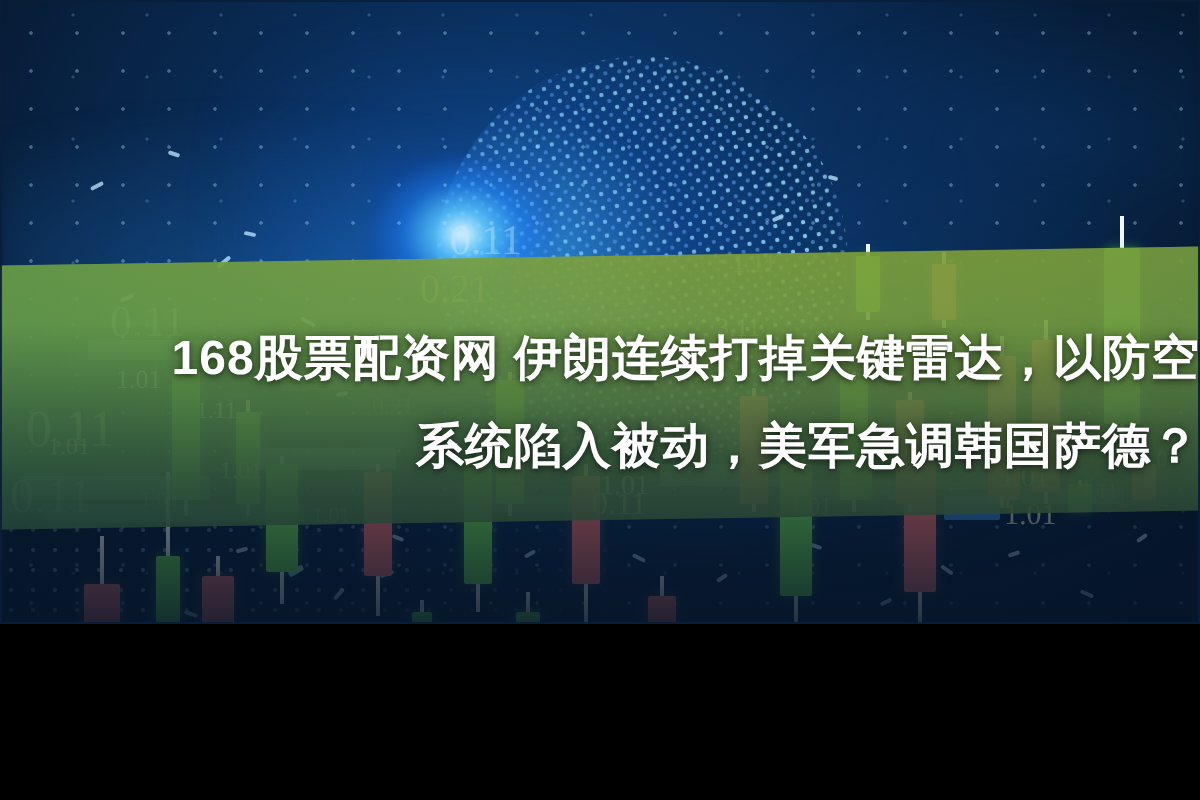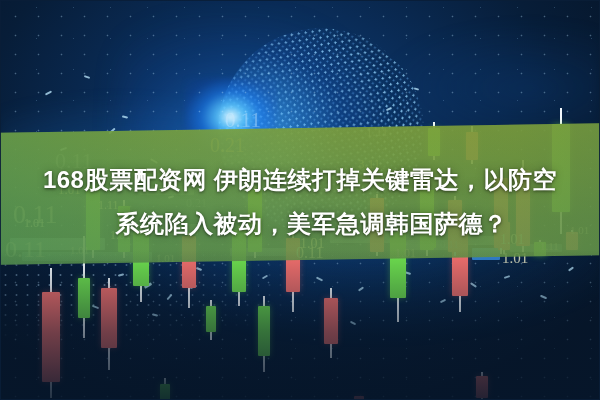--- a/index.html
+++ b/index.html
@@ -6,21 +6,21 @@
   * { box-sizing: border-box; margin: 0; padding: 0; }
   html, body {
     width: 600px; height: 400px;
     background: #000;
     font-family: "Liberation Sans", "DejaVu Sans", sans-serif;
     overflow: hidden;
   }
 
   #banner {
     position: relative;
-    width: 600px; height: 400px;
+    width: 600px; height: 312px;
     overflow: hidden;
     background: #071a30;
   }
 
   
   .bg-base {
     position: absolute; inset: 0;
     background:
       radial-gradient(ellipse 420px 300px at 46% 30%, #0d3f78 0%, #0a2c57 38%, #071d38 70%, #061528 100%),
       linear-gradient(180deg, #082444 0%, #0a2b50 40%, #071d36 75%, #06172c 100%);
@@ -154,21 +154,21 @@
         rgba(110,150,60,.26) 85%,
         rgba(95,140,70,.38) 100%);
     transform: rotate(-0.9deg);
   }
 
   
   .headline {
     position: absolute;
     left: 0; top: 158px;
     width: 600px;
-    text-align: center;
+    text-align: right;
     color: #ffffff;
     font-size: 24px;
     font-weight: bold;
     line-height: 44px;
     letter-spacing: .5px;
     text-shadow: 0 1px 3px rgba(0,0,0,.55), 0 0 10px rgba(0,0,0,.30);
     z-index: 40;
   }
   .headline .l2 { display: block; padding-left: 23px; }
 

